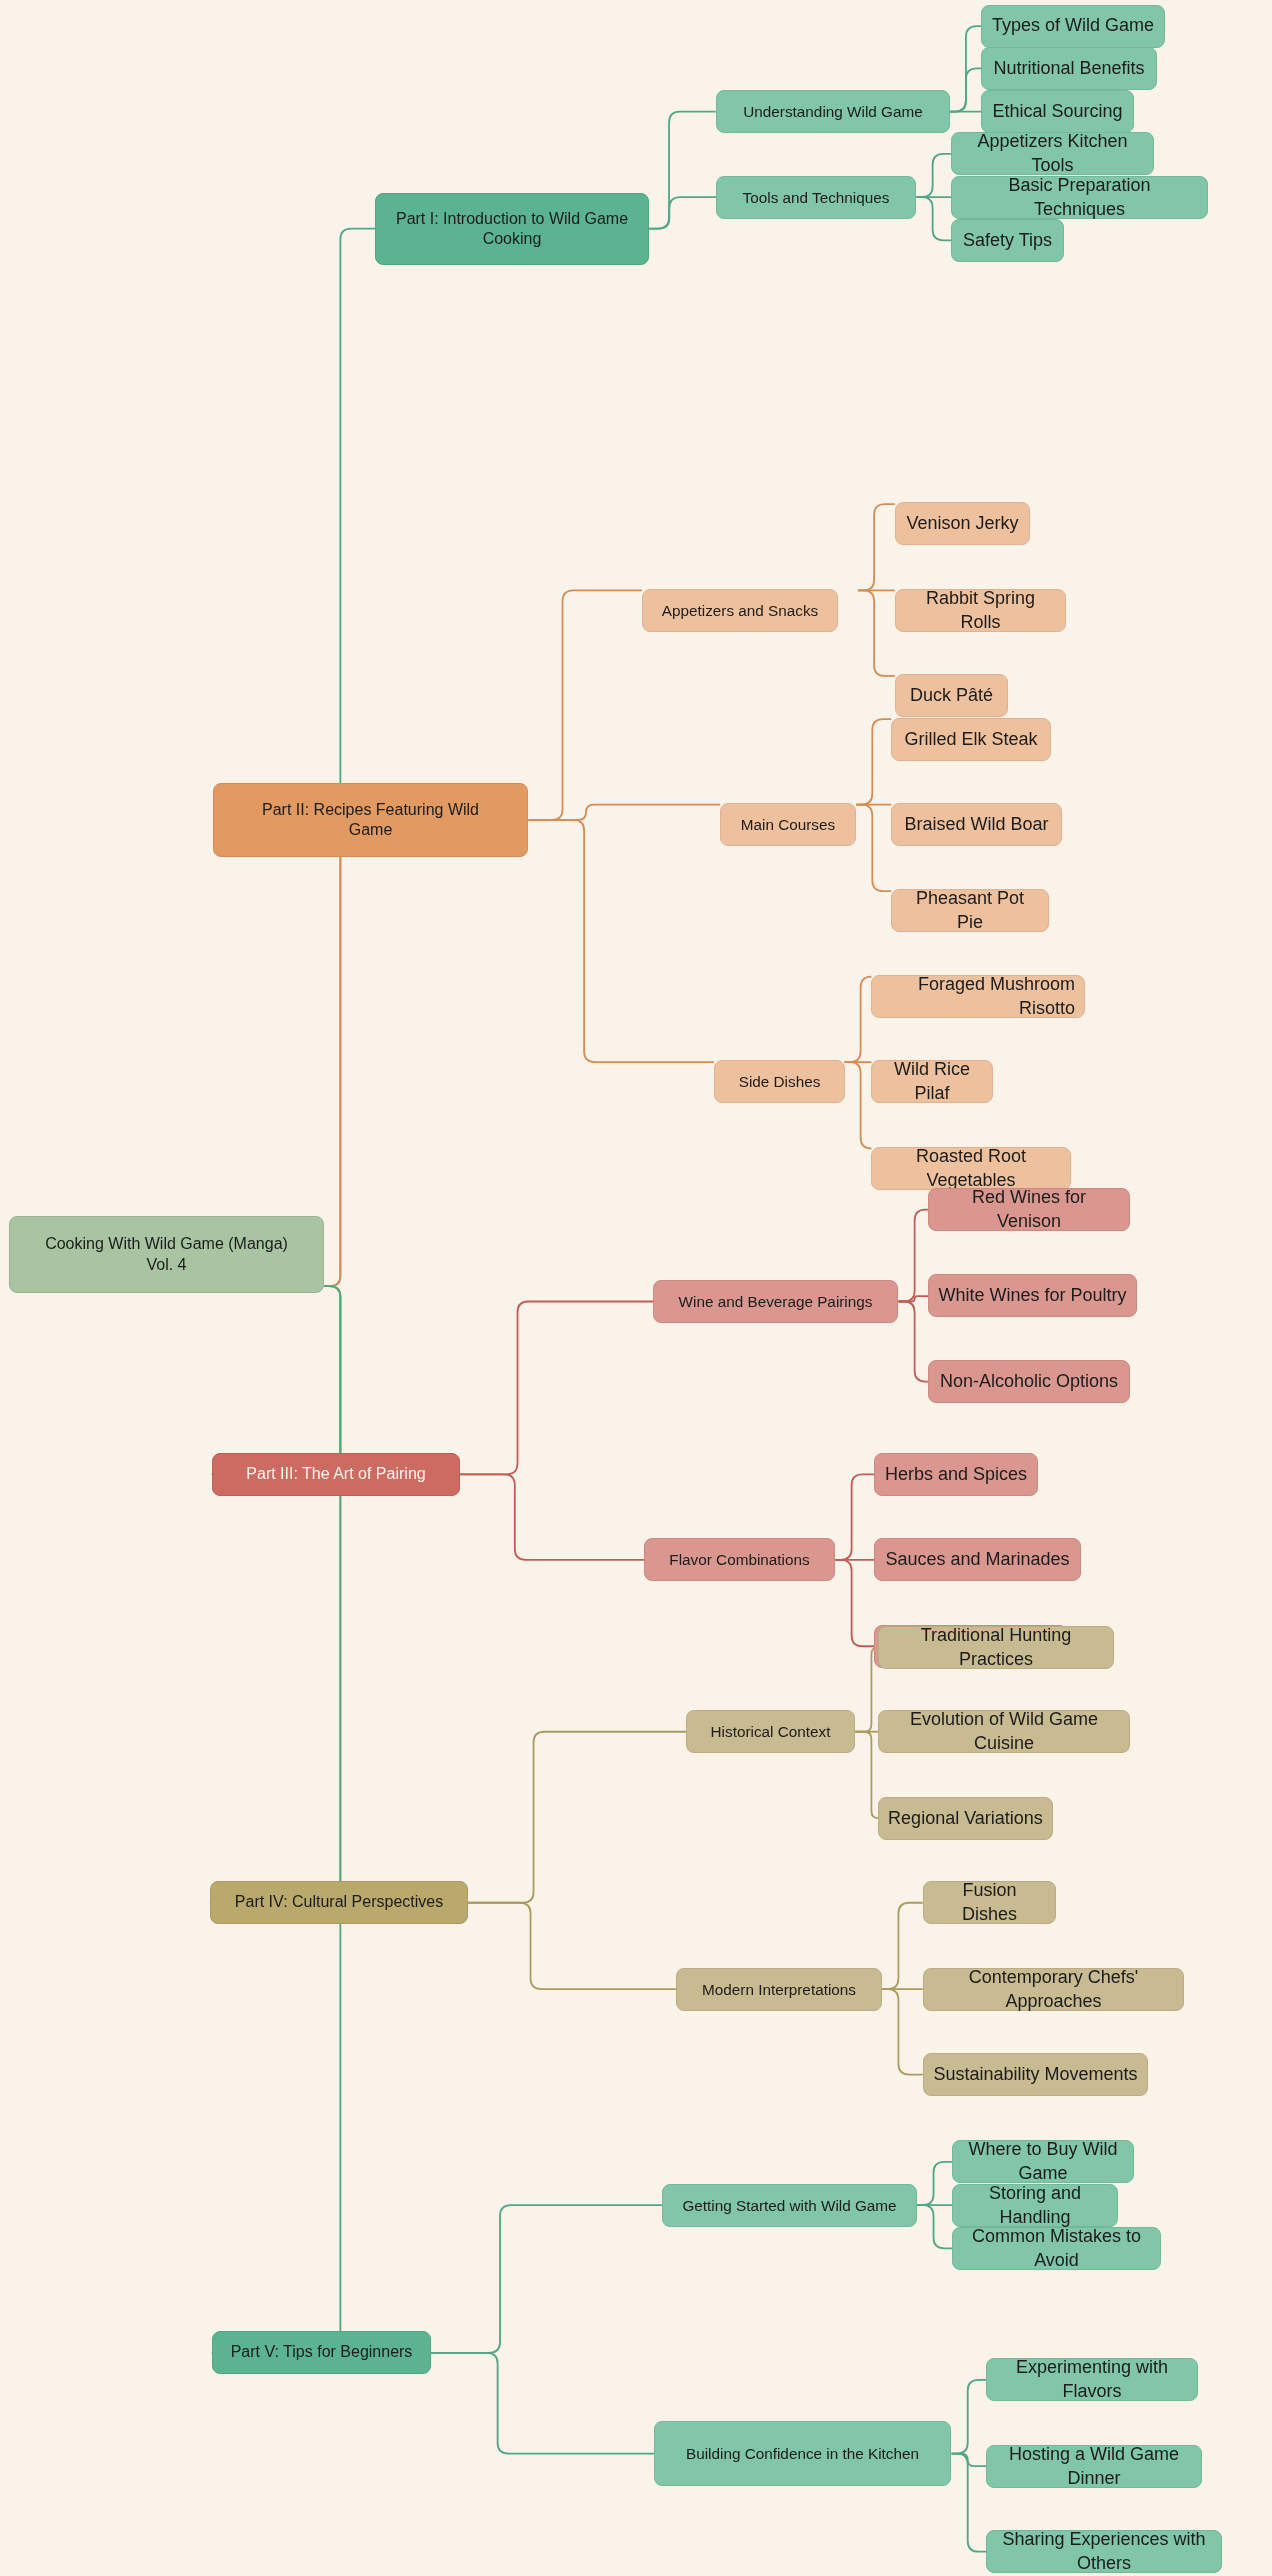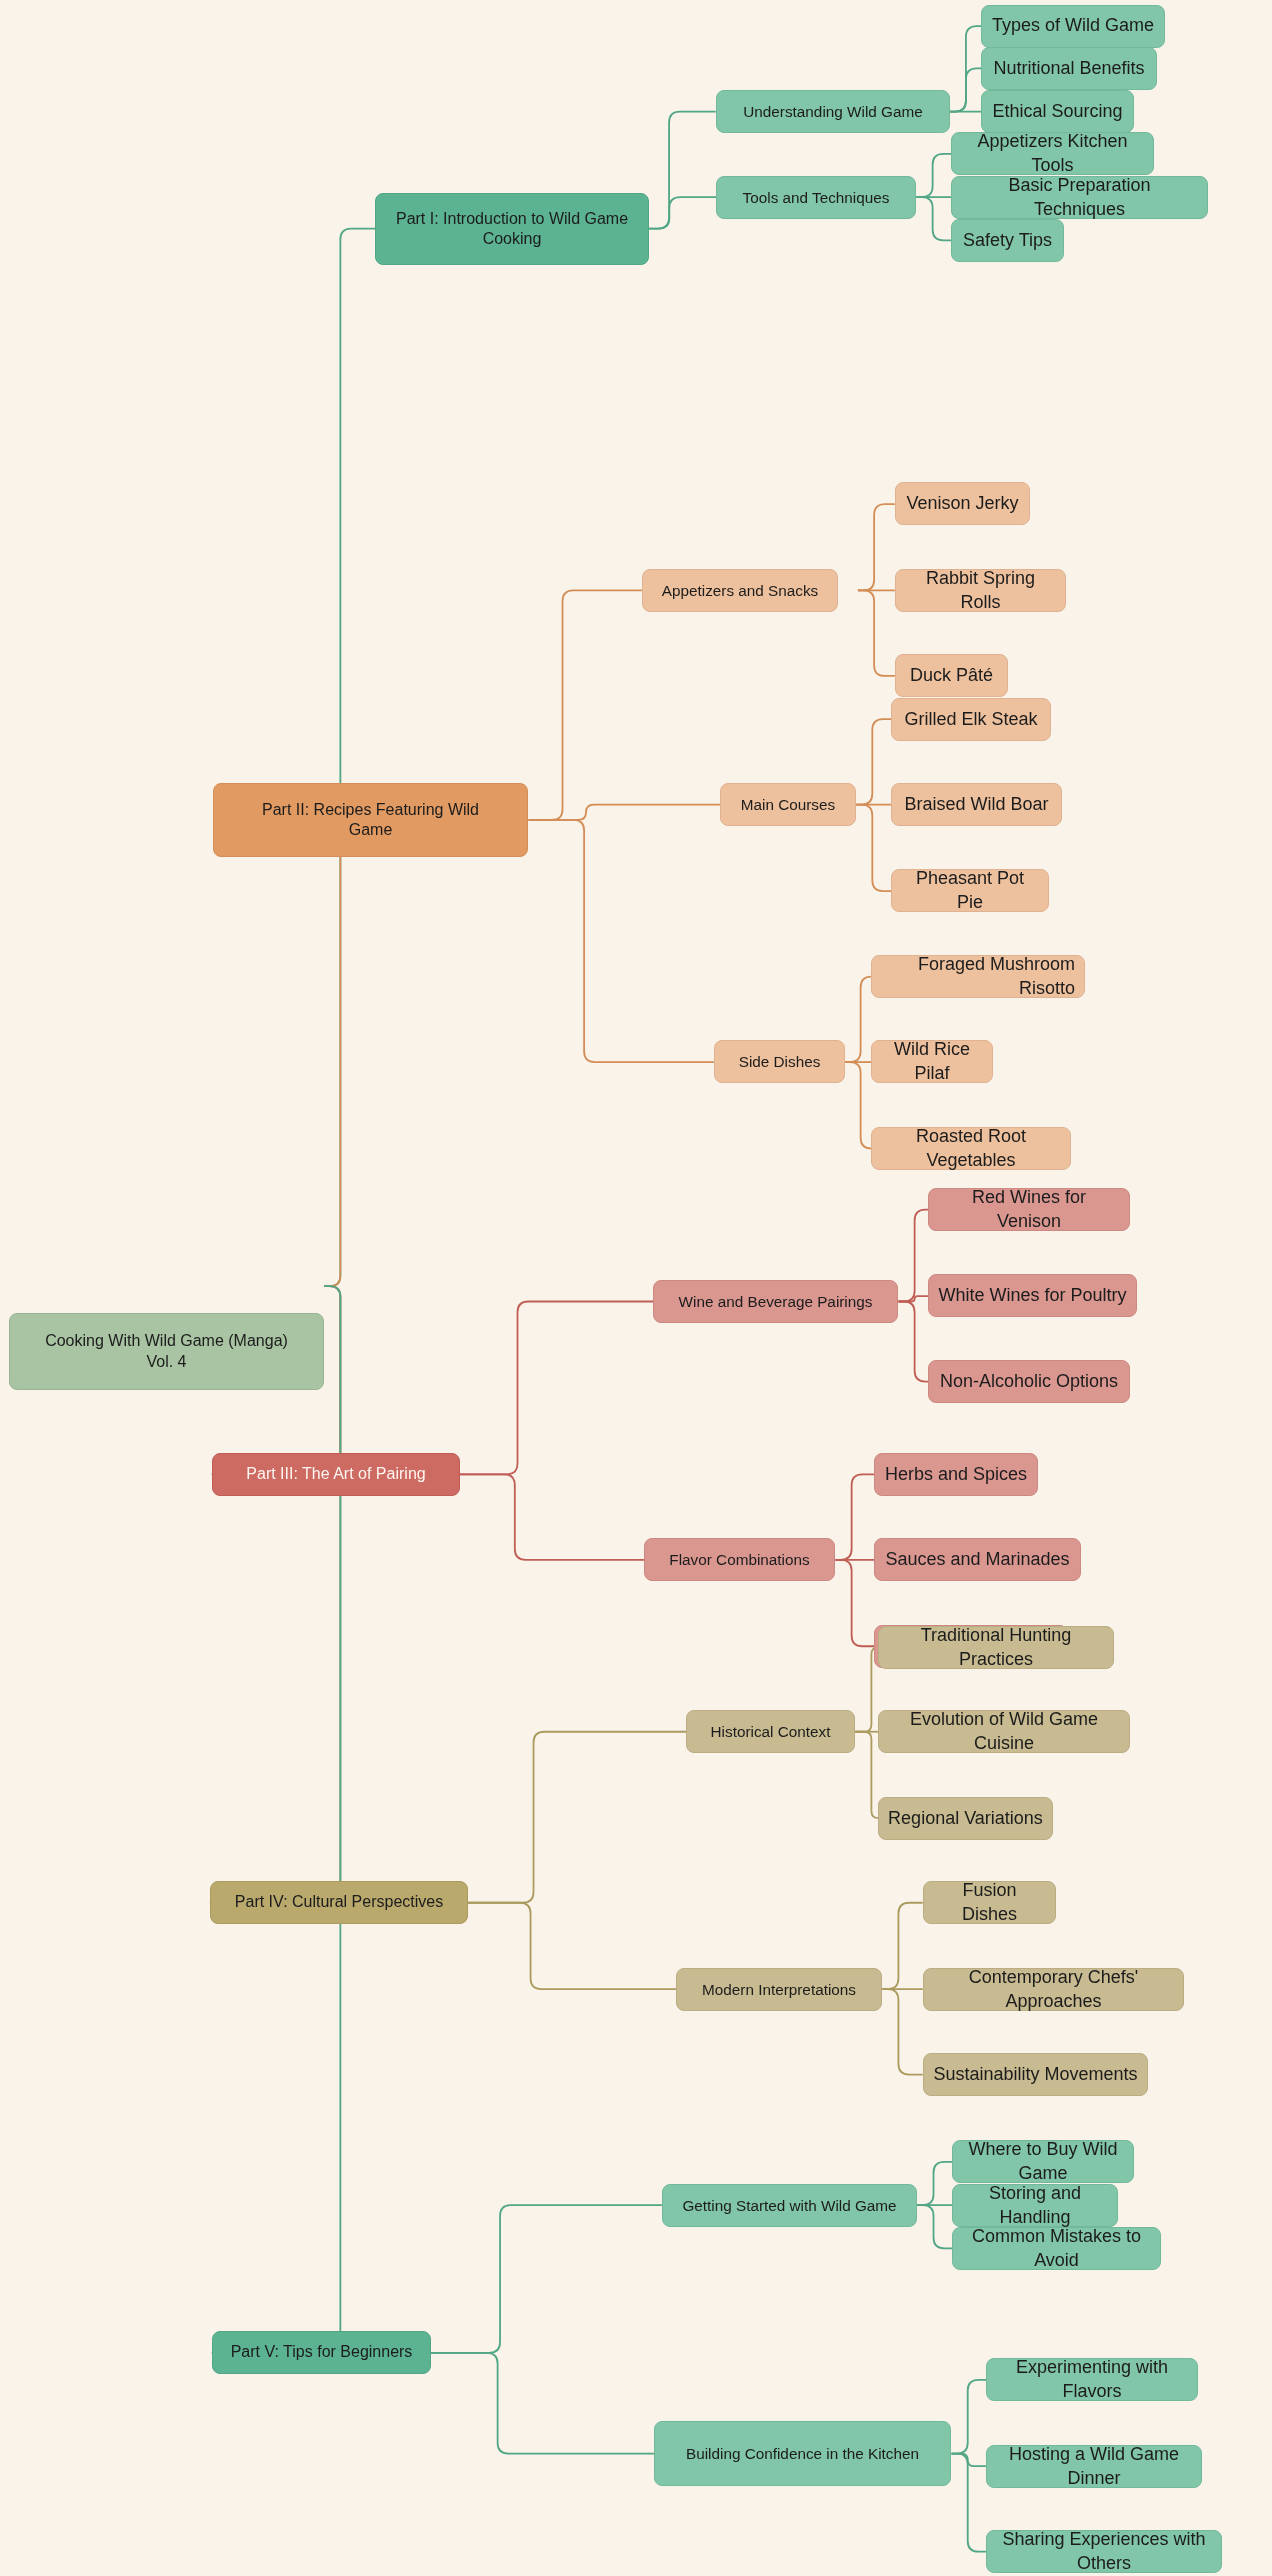--- a/index.html
+++ b/index.html
@@ -25,21 +25,21 @@
     white-space:pre-line;
   }
   .root{background:#a9c4a2;border:0.9px solid #9ab493;font-size:16px;}
   .lvl1{font-size:16px;border-width:0.9px;border-style:solid;}
   .lvl2{font-size:15.3px;border-width:0.9px;border-style:solid;}
   .lvl3{font-size:18px;border-width:0.9px;border-style:solid;}
   
   .b-green .lvl1{background:#5cb392;border-color:#51a685;}
   .b-green .lvl2,.b-green .lvl3{background:#81c6a9;border-color:#72b99b;}
   .b-orange .lvl1{background:#e09a62;border-color:#d38d55;}
-  .b-orange .lvl2,.b-orange .lvl3{background:#eec19e;border-color:#e0b291;}
+  .b-orange .lvl2,.b-orange .lvl3{background:#eec19e;border-color:#e0b291;margin-top:20px;}
   .b-red .lvl1{background:#cd6a61;border-color:#c05d54;color:#fdf6f1;}
   .b-red .lvl2,.b-red .lvl3{background:#d99790;border-color:#cd8881;}
   .b-olive .lvl1{background:#b9a96c;border-color:#ab9b5f;}
   .b-olive .lvl2,.b-olive .lvl3{background:#c8bb91;border-color:#bbac82;}
 </style>
 </head>
 <body>
 
 <div id="canvas">
   <svg class="edges" viewBox="0 0 1414 2862">
@@ -87,21 +87,21 @@
       <path d="M478,2614 L543.4,2614 Q555.4,2614 555.4,2602 L555.4,2462 Q555.4,2450 567.4,2450 L736,2450" fill="none" stroke="#51a685" stroke-width="2"></path>
       <path d="M1019,2450 L1025,2450 Q1037,2450 1037,2438 L1037,2414 Q1037,2402 1049,2402 L1058,2402" fill="none" stroke="#51a685" stroke-width="2"></path>
       <path d="M1019,2450 L1058,2450" fill="none" stroke="#51a685" stroke-width="2"></path>
       <path d="M1019,2450 L1025,2450 Q1037,2450 1037,2462 L1037,2486 Q1037,2498 1049,2498 L1058,2498" fill="none" stroke="#51a685" stroke-width="2"></path>
       <path d="M478,2614 L540.7,2614 Q552.7,2614 552.7,2626 L552.7,2714 Q552.7,2726 564.7,2726 L727,2726" fill="none" stroke="#51a685" stroke-width="2"></path>
       <path d="M1057,2726 L1063,2726 Q1075,2726 1075,2714 L1075,2656 Q1075,2644 1087,2644 L1096,2644" fill="none" stroke="#51a685" stroke-width="2"></path>
       <path d="M1057,2726 L1068,2726 Q1075,2726 1075,2733 L1075,2733 Q1075,2740 1082,2740 L1096,2740" fill="none" stroke="#51a685" stroke-width="2"></path>
       <path d="M1057,2726 L1063,2726 Q1075,2726 1075,2738 L1075,2823 Q1075,2835 1087,2835 L1096,2835" fill="none" stroke="#51a685" stroke-width="2"></path>
     </svg>
 
-  <div class="node root" style="left:9px;top:1313px;width:315px;height:77px;">Cooking With Wild Game (Manga)
+  <div class="node root" style="left:9px;top:1216px;width:315px;height:77px;">Cooking With Wild Game (Manga)
 Vol. 4</div>
 
   <div class="b-green">
     <div class="node lvl1" style="left:375px;top:193px;width:274px;height:72px;">Part I: Introduction to Wild Game
 Cooking</div>
 
     <div class="node lvl2" style="left:716px;top:90px;width:234px;height:43px;">Understanding Wild Game</div>
     <div class="node lvl3" style="left:981px;top:4.5px;width:184px;height:43px;">Types of Wild Game</div>
     <div class="node lvl3" style="left:981px;top:47px;width:176px;height:43px;">Nutritional Benefits</div>
     <div class="node lvl3" style="left:981px;top:90px;width:153px;height:43px;">Ethical Sourcing</div>

